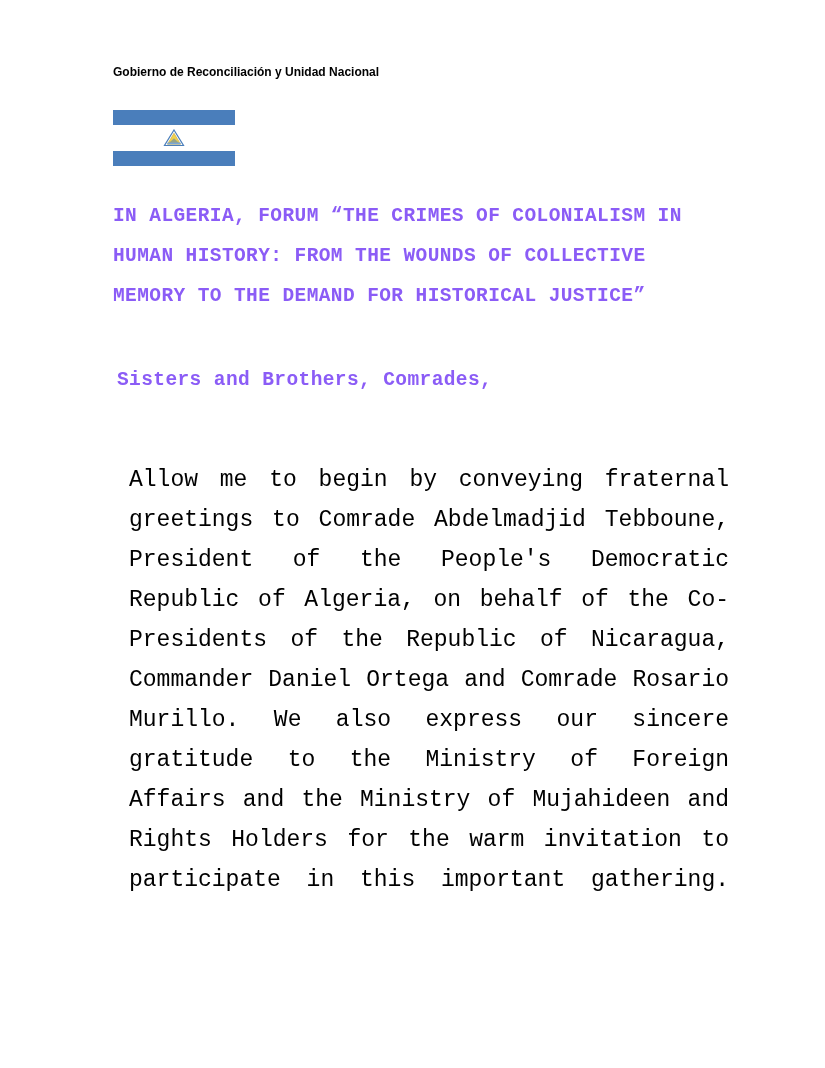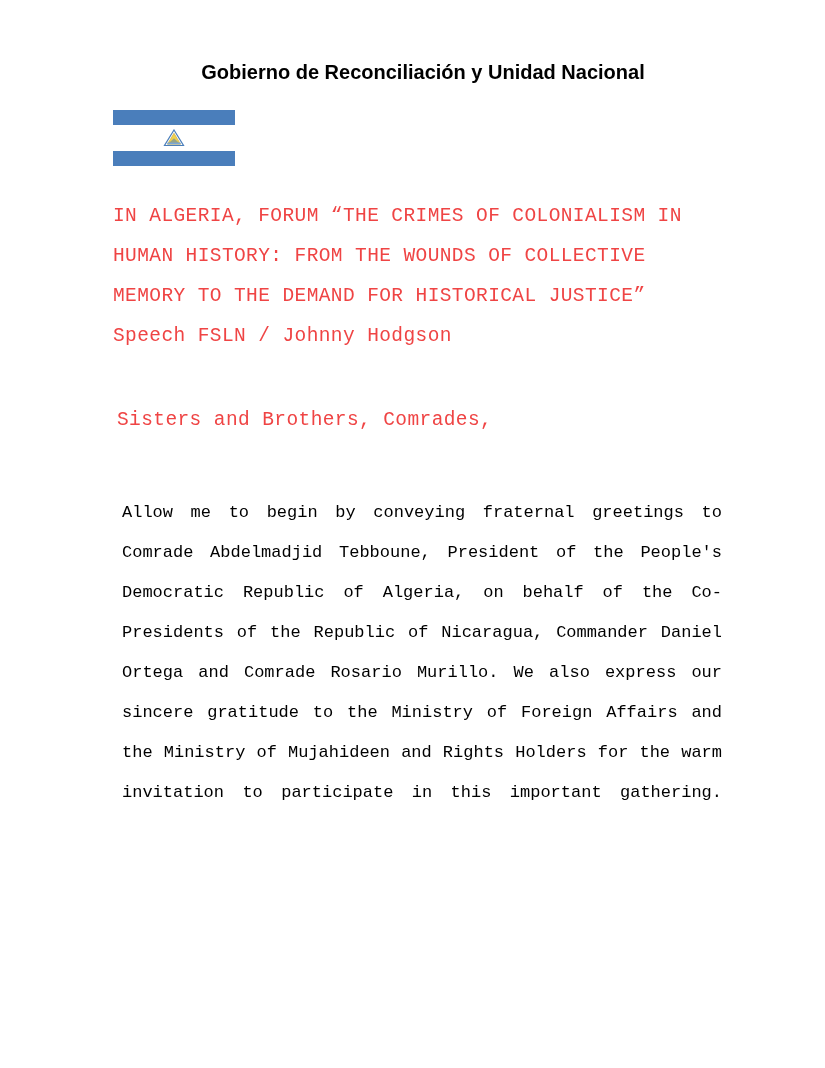--- a/index.html
+++ b/index.html
@@ -22,26 +22,25 @@
   }
   .letterhead {
     position: absolute;
     left: 113px;
     top: 62px;
     width: 620px;
   }
   .letterhead-line {
     font-family: "Liberation Sans", sans-serif;
     font-weight: bold;
-    font-size: 20px;
+    font-size: 12px;
     line-height: 20px;
     letter-spacing: 0px;
     color: #000000;
     white-space: nowrap;
-    text-align: center;
   }
   .flag {
     position: absolute;
     left: 113px;
     top: 110px;
     width: 122px;
     height: 56px;
   }
   .flag-band {
     position: absolute;
@@ -71,44 +70,45 @@
   .body-text {
     position: absolute;
     left: 113px;
     top: 196px;
     width: 604px;
   }
   .mono-block {
     font-family: "Liberation Mono", "DejaVu Sans Mono", monospace;
     font-size: 19.5px;
     line-height: 40px;
-    color: #ef4444;
+    color: #8b5cf6;
     letter-spacing: 0.4px;
     white-space: pre-wrap;
+    font-weight: bold;
   }
   .title-block {
     margin: 0;
   }
   .speech-line {
     margin: 0;
   }
   .gap {
     height: 40px;
   }
   .salutation {
     margin: 4px;
   }
   .paragraph {
     font-family: "Liberation Mono", "DejaVu Sans Mono", monospace;
-    font-size: 17px;
+    font-size: 23px;
     line-height: 40px;
     text-align: justify;
     text-justify: inter-word;
     color: #000000;
-    margin: 9px;
+    margin: 16px;
     width: 600px;
   }
   .paragraph::after {
     content: "";
     display: inline-block;
     width: 100%;
   }
 </style>
 </head>
 <body>
@@ -127,20 +127,19 @@
         <polygon points="11,4.2 17.6,15.2 4.4,15.2" fill="#f2d24b" stroke="#b9942a" stroke-width="0.5"></polygon>
         <path d="M4.4 15.2 L11 9.2 L17.6 15.2 Z" fill="#4a7ebb" opacity="0.55"></path>
         <rect x="4.4" y="13.6" width="13.2" height="1.6" fill="#7aa6d6"></rect>
       </svg>
     </div>
     <div class="flag-band bottom"></div>
   </div>
 
   <div class="body-text">
     <div class="mono-block title-block">IN ALGERIA, FORUM “THE CRIMES OF COLONIALISM IN HUMAN HISTORY: FROM THE WOUNDS OF COLLECTIVE MEMORY TO THE DEMAND FOR HISTORICAL JUSTICE”</div>
-    <div class="mono-block speech-line">Speech FSLN / Johnny Hodgson</div>
     <div class="gap"></div>
     <div class="mono-block salutation">Sisters and Brothers, Comrades,</div>
     <div class="gap"></div>
     <p class="paragraph">Allow me to begin by conveying fraternal greetings to Comrade Abdelmadjid Tebboune, President of the People's Democratic Republic of Algeria, on behalf of the Co-Presidents of the Republic of Nicaragua, Commander Daniel Ortega and Comrade Rosario Murillo. We also express our sincere gratitude to the Ministry of Foreign Affairs and the Ministry of Mujahideen and Rights Holders for the warm invitation to participate in this important gathering.</p>
   </div>
 
 </div>
 
 </body></html>

